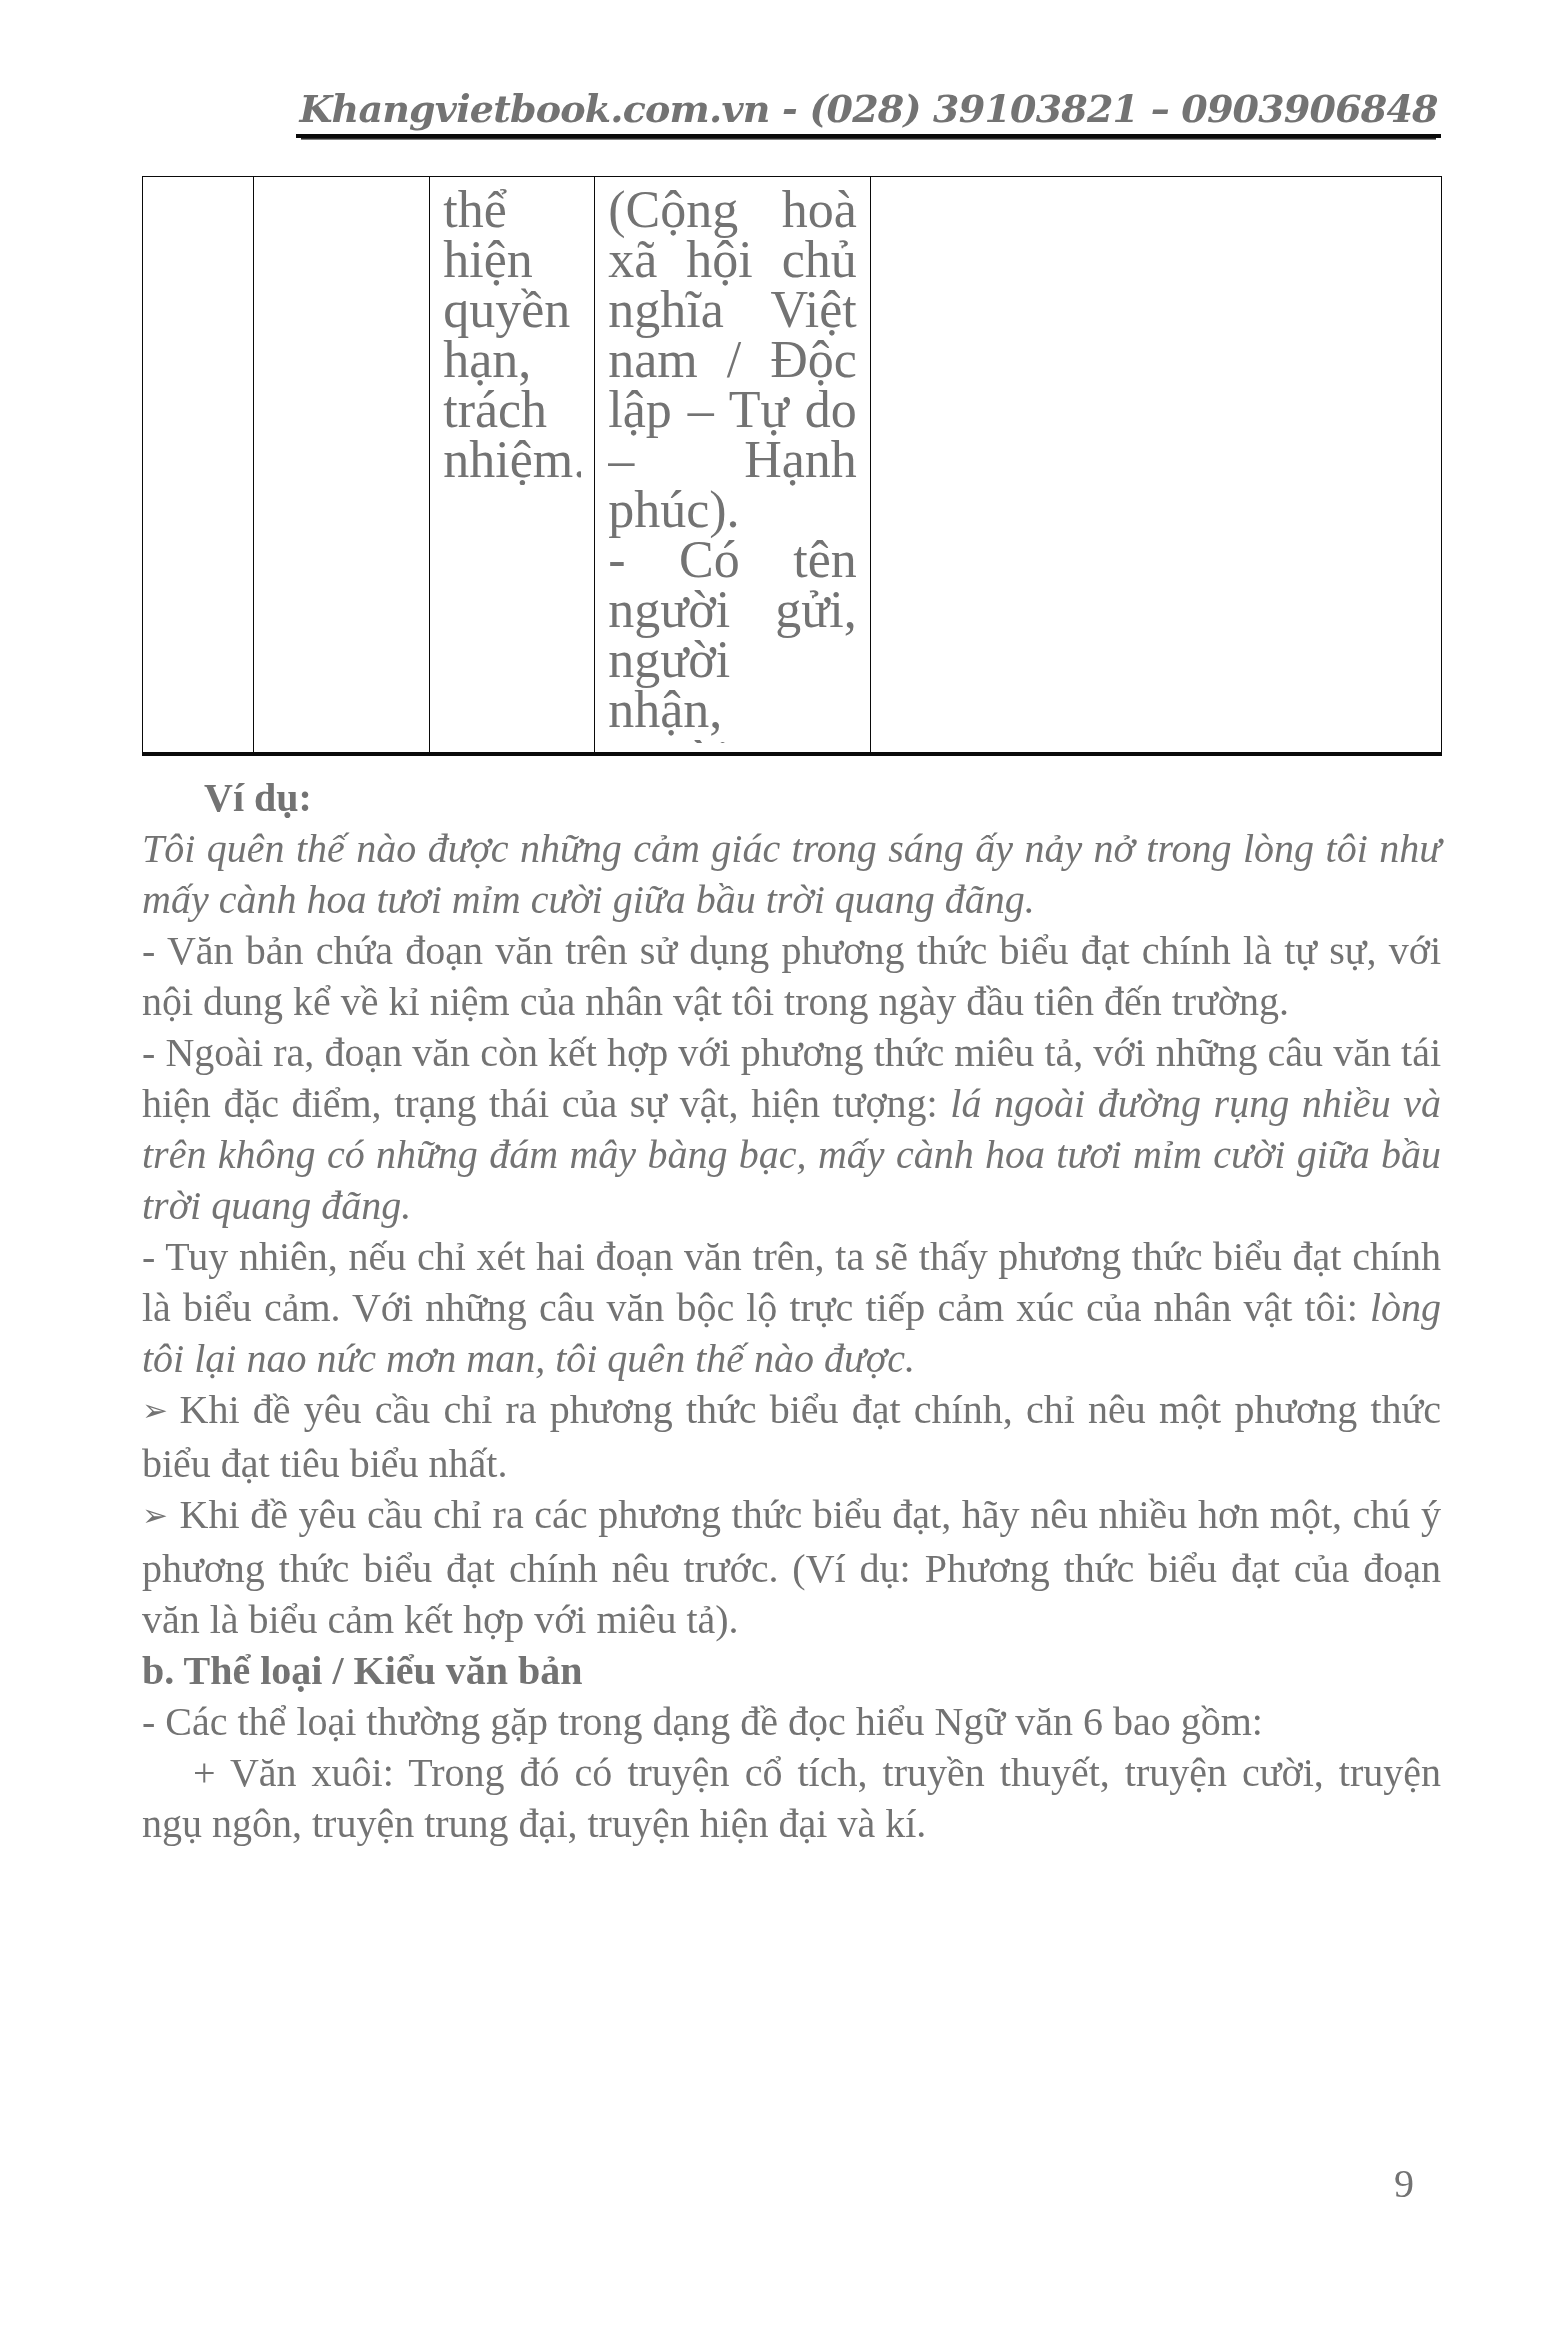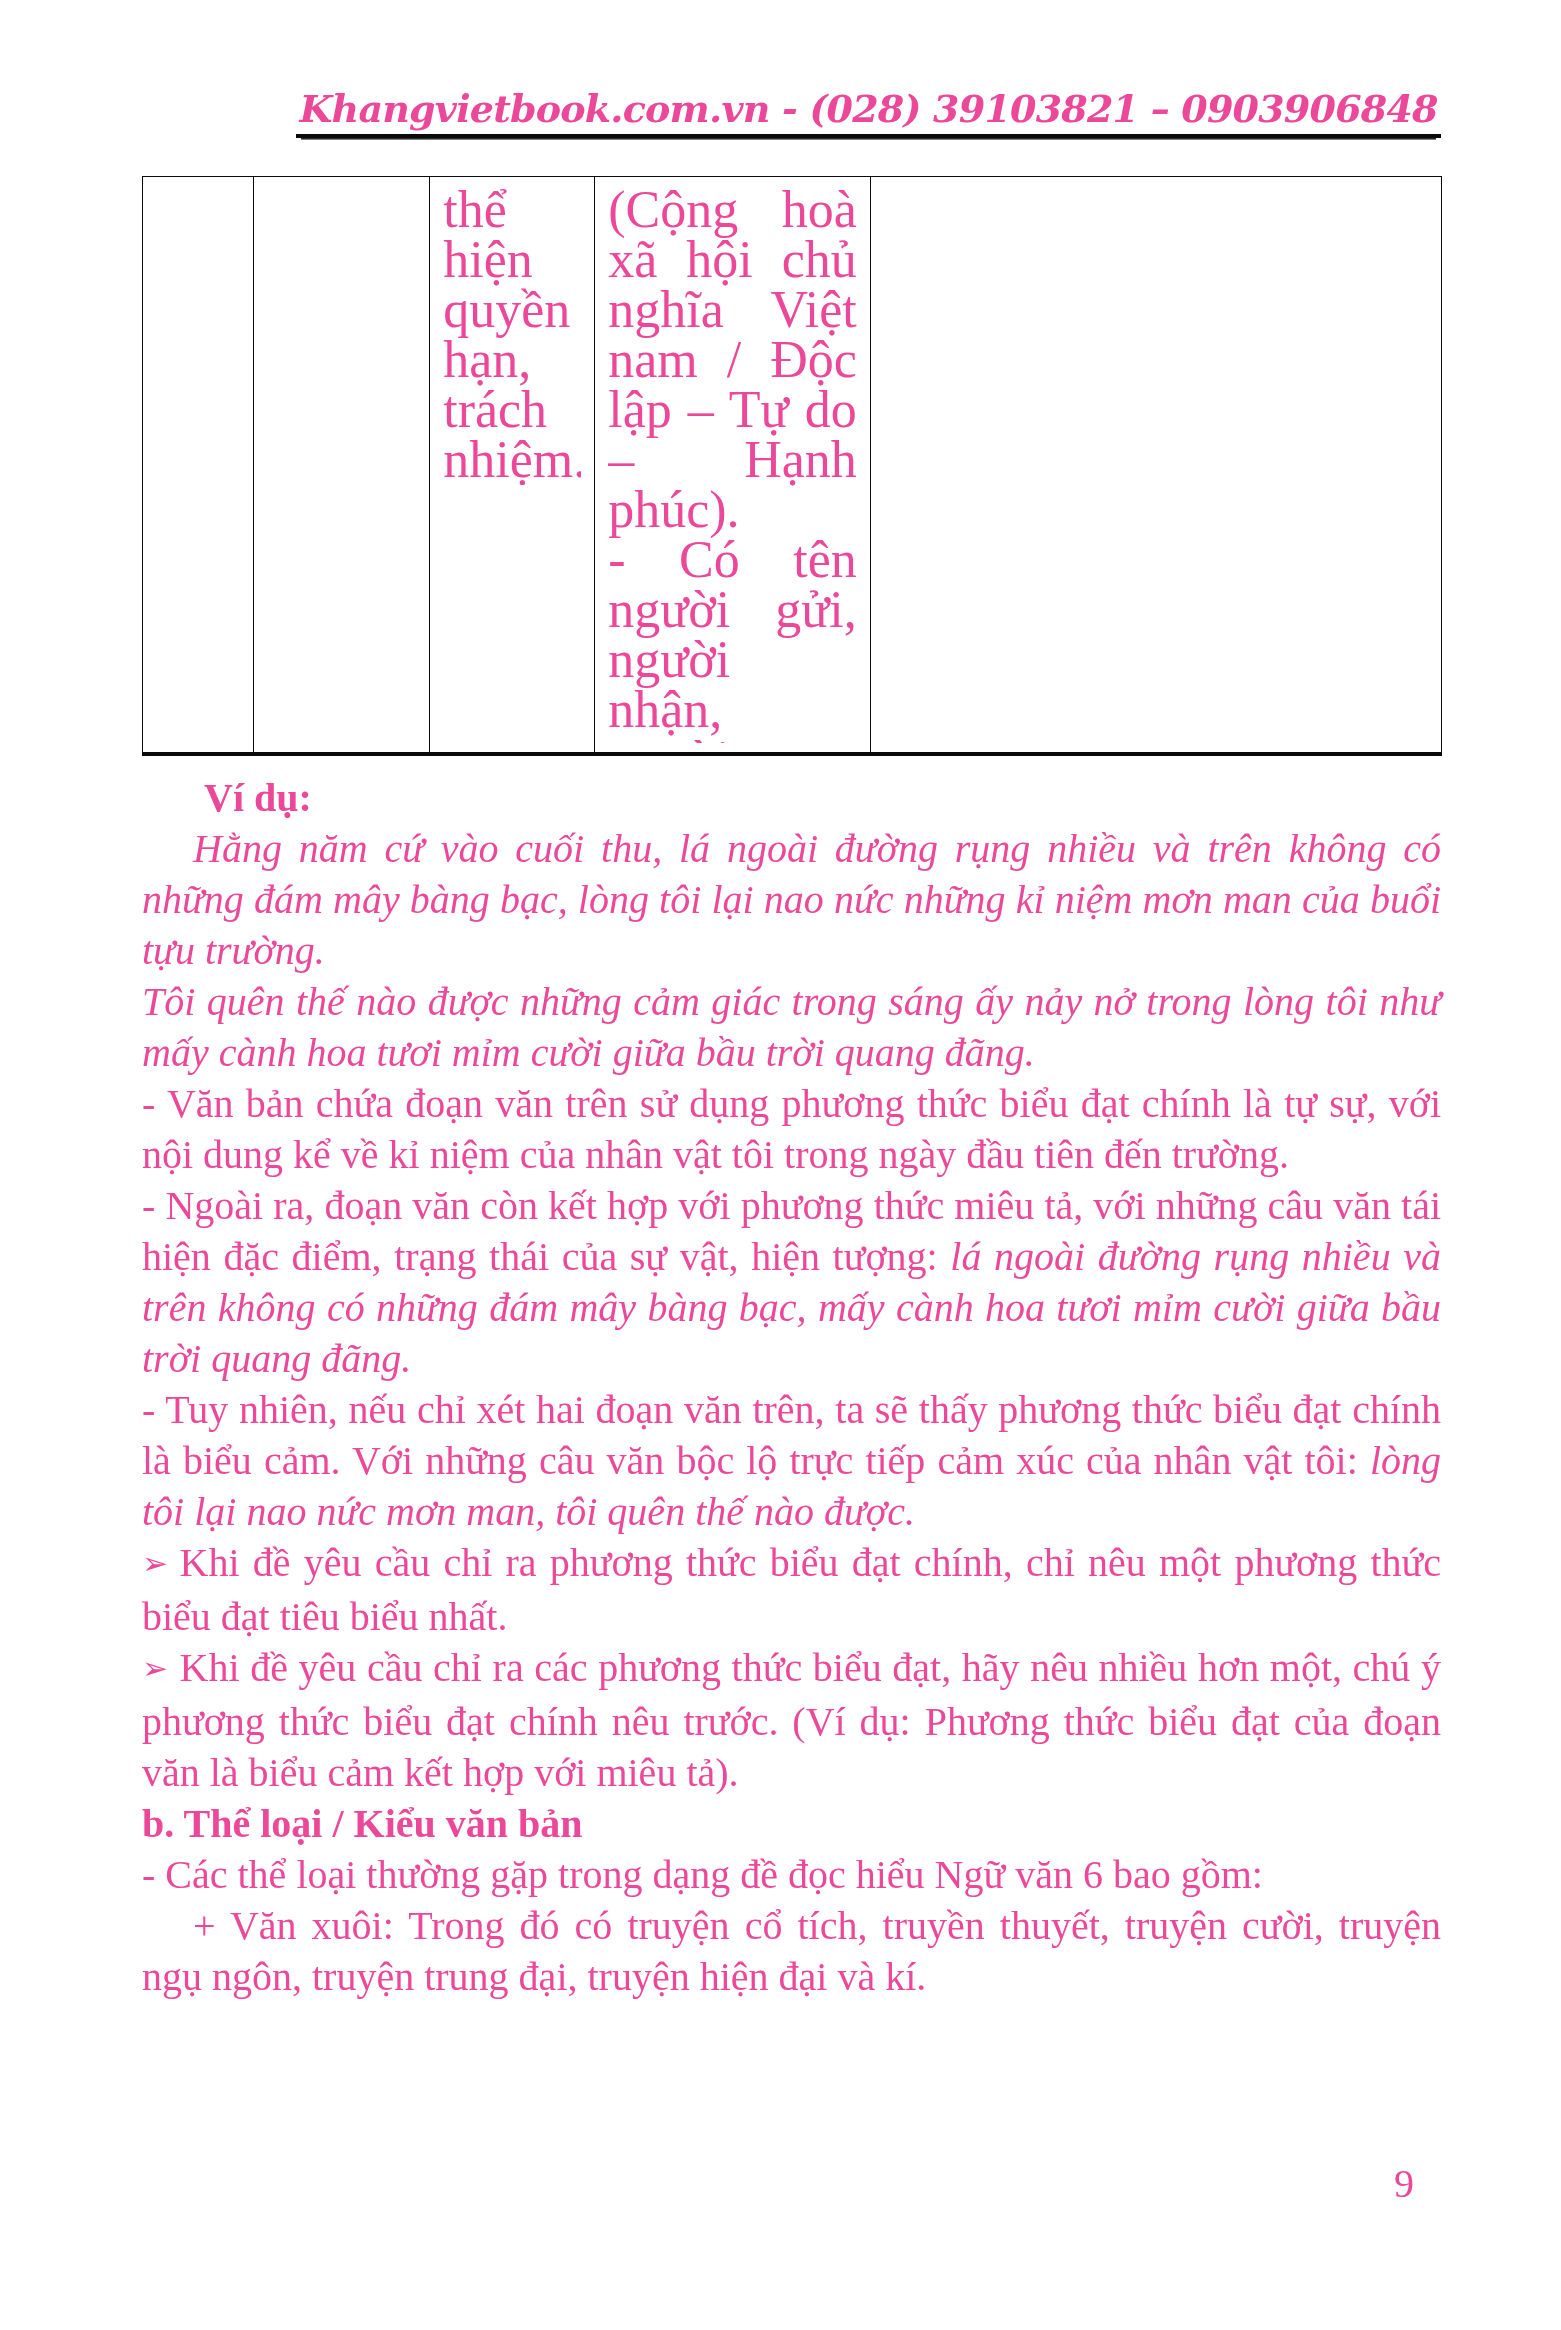--- a/index.html
+++ b/index.html
@@ -5,21 +5,21 @@
   html, body {
     margin: 0;
     padding: 0;
     background: #e8e8e8;
   }
   .page {
     position: relative;
     width: 1561px;
     height: 2330px;
     background: #ffffff;
-    color: #ec4899;
+    color: #737373;
     font-family: "Liberation Serif", serif;
     overflow: hidden;
   }
 
   
   .header {
     position: absolute;
     top: 86px;
     left: 142px;
     width: 1299px;
@@ -138,21 +138,20 @@
       </td>
     </tr>
   </tbody>
     </table>
 
   <div class="body-text">
 
 
     <p class="indent-md"><span class="b">Ví dụ:</span></p>
 
-    <p class="i indent-sm">Hằng năm cứ vào cuối thu, lá ngoài đường rụng nhiều và trên không có những đám mây bàng bạc, lòng tôi lại nao nức những kỉ niệm mơn man của buổi tựu trường.</p>
 
     <p class="i">Tôi quên thế nào được những cảm giác trong sáng ấy nảy nở trong lòng tôi như mấy cành hoa tươi mỉm cười giữa bầu trời quang đãng.</p>
 
     <p>- Văn bản chứa đoạn văn trên sử dụng phương thức biểu đạt chính là tự sự, với nội dung kể về kỉ niệm của nhân vật tôi trong ngày đầu tiên đến trường.</p>
 
     <p><span>- Ngoài ra, đoạn văn còn kết hợp với phương thức miêu tả, với những câu văn tái hiện đặc điểm, trạng thái của sự vật, hiện tượng: </span><span class="i">lá ngoài đường rụng nhiều và trên không có những đám mây bàng bạc, mấy cành hoa tươi mỉm cười giữa bầu trời quang đãng.</span></p>
 
     <p><span>- Tuy nhiên, nếu chỉ xét hai đoạn văn trên, ta sẽ thấy phương thức biểu đạt chính là biểu cảm. Với những câu văn bộc lộ trực tiếp cảm xúc của nhân vật tôi: </span><span class="i">lòng tôi lại nao nức mơn man, tôi quên thế nào được.</span></p>
 
     <p><span class="arrow-ico">➢</span><span>Khi đề yêu cầu chỉ ra phương thức biểu đạt chính, chỉ nêu một phương thức biểu đạt tiêu biểu nhất.</span></p>

